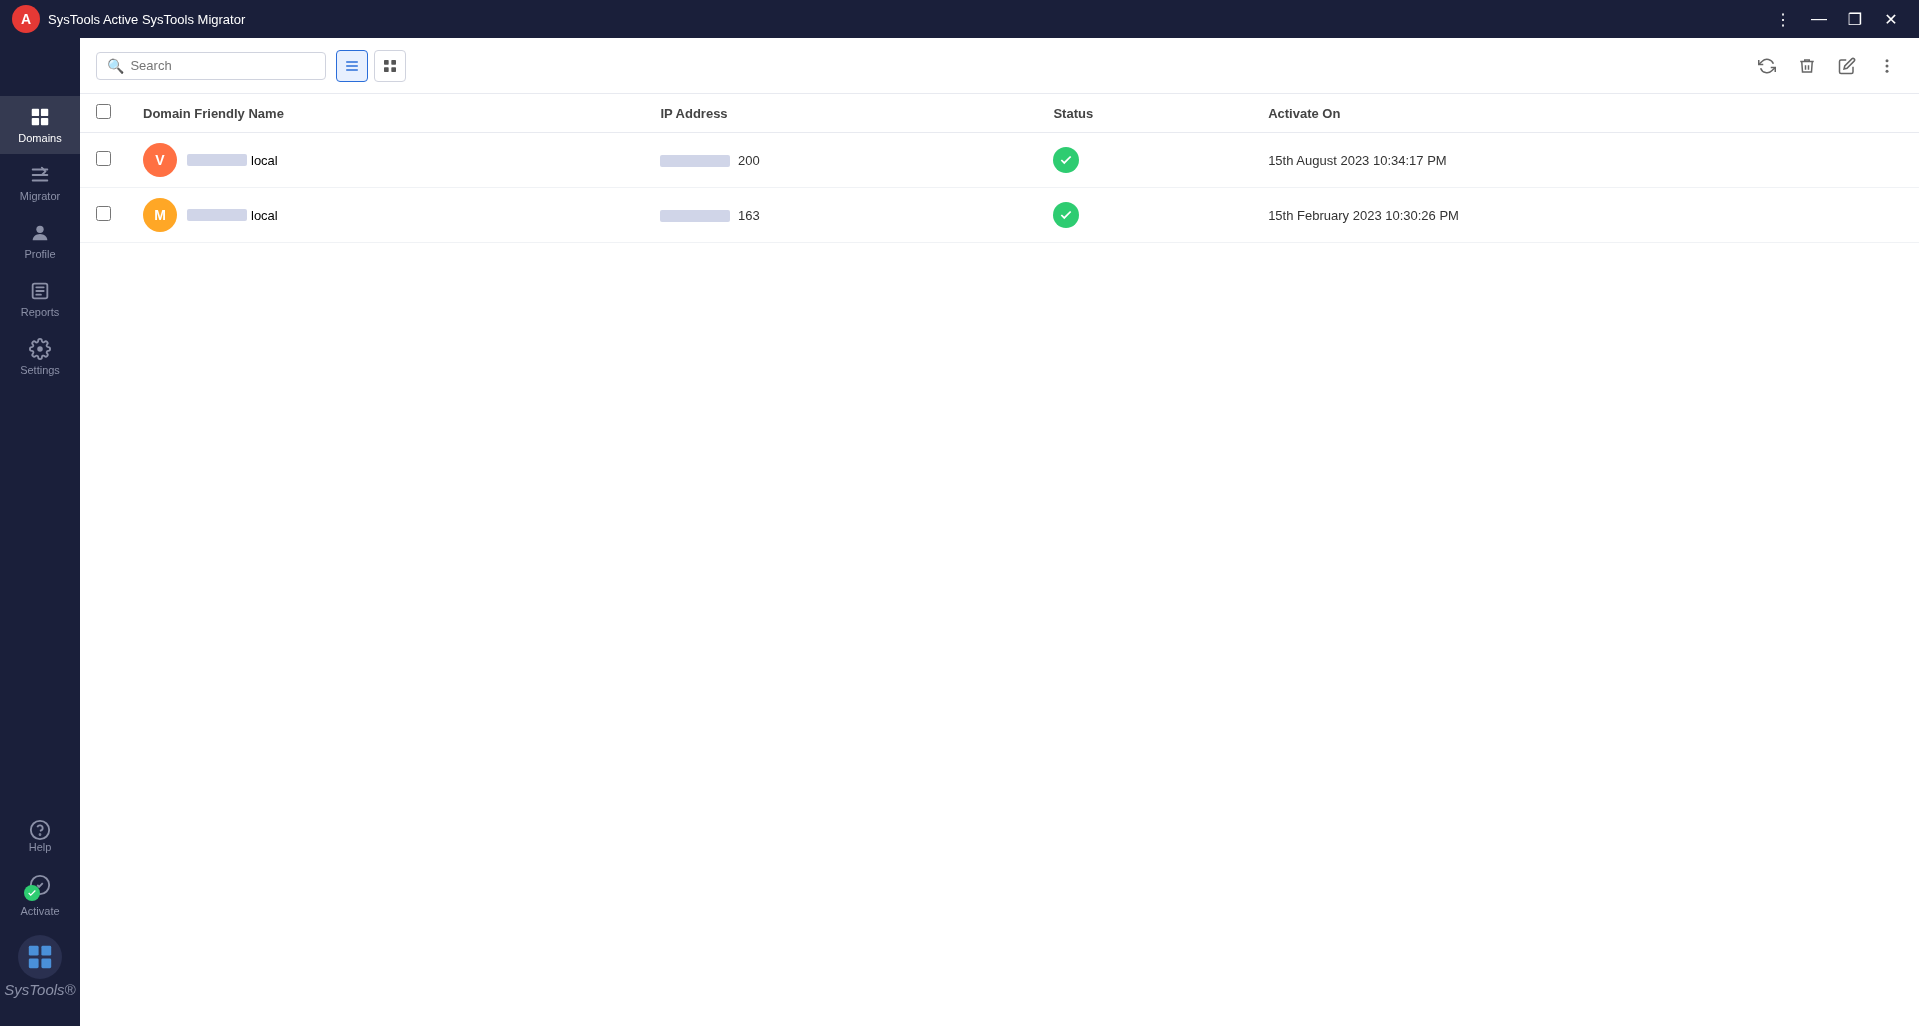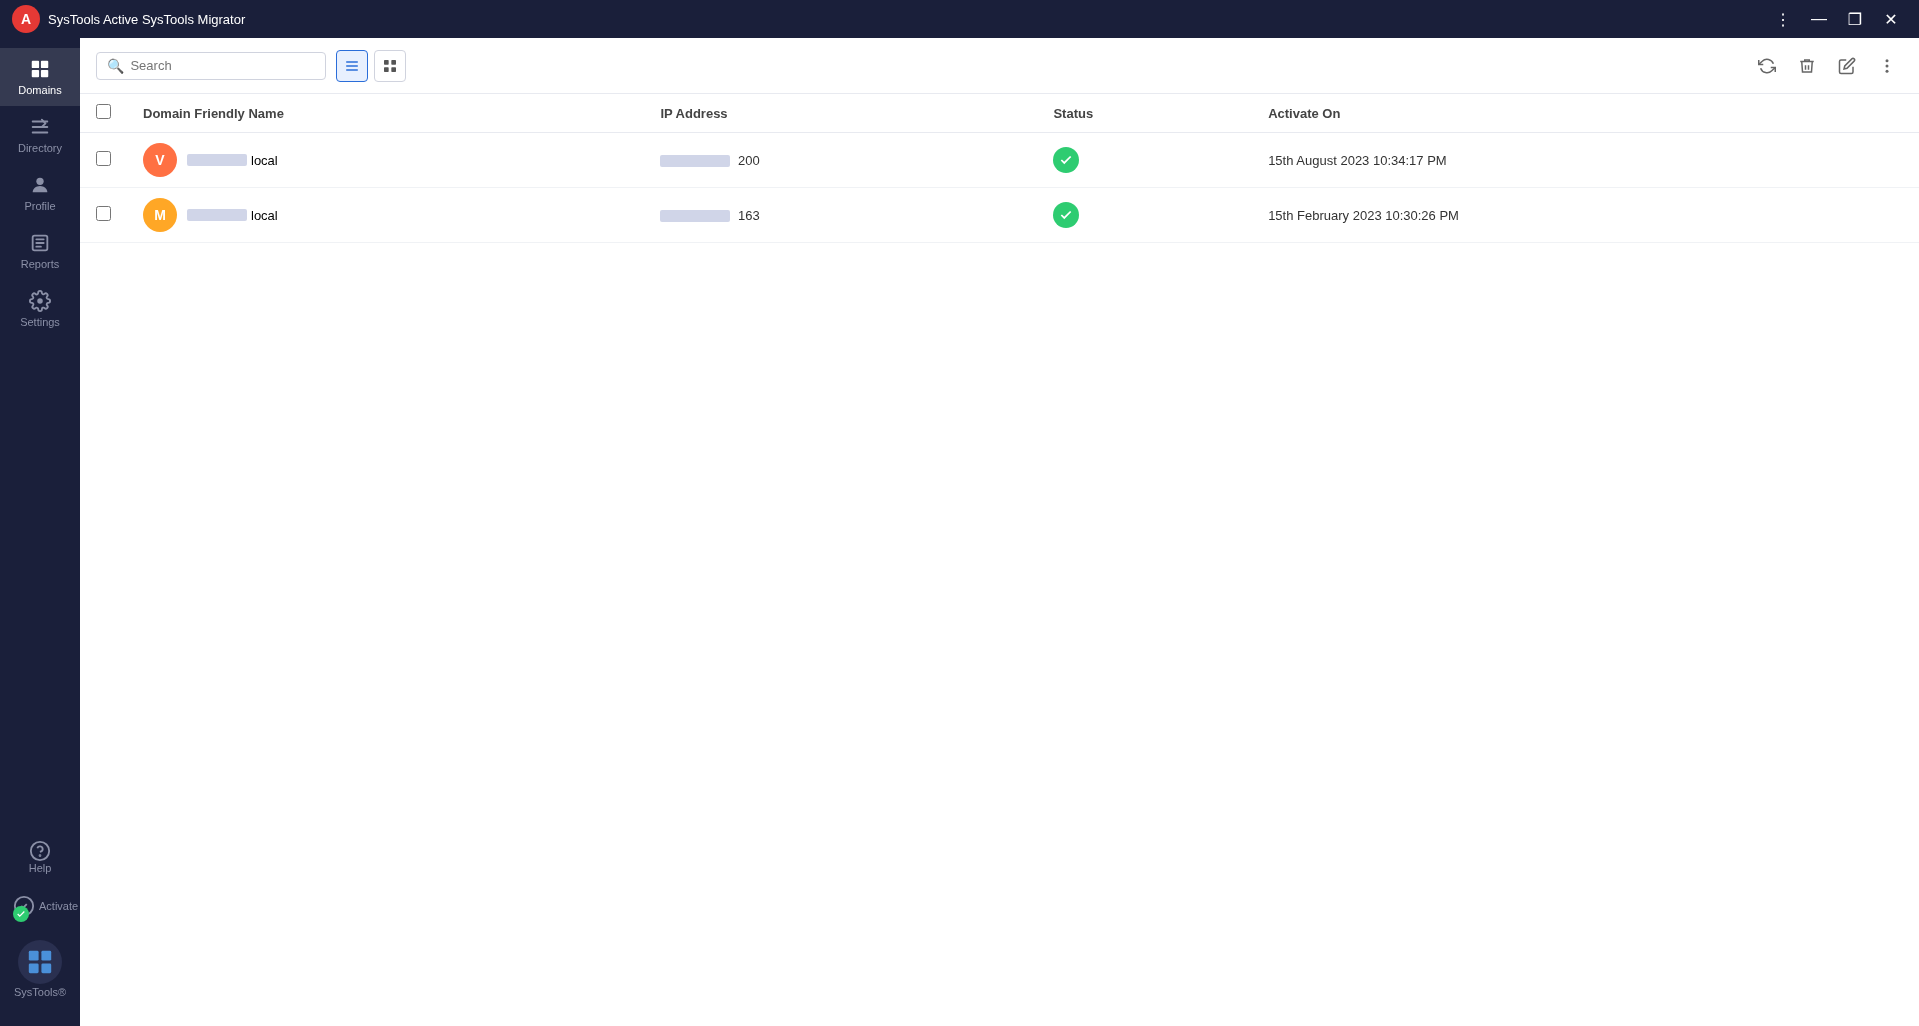--- a/index.html
+++ b/index.html
@@ -31,40 +31,40 @@
     .sidebar {
       width: 80px; background: #1a1f3a; display: flex; flex-direction: column;
       align-items: center; padding: 10px 0; flex-shrink: 0;
     }
     .sidebar-item {
       display: flex; flex-direction: column; align-items: center; justify-content: center;
       width: 100%; padding: 10px 0; cursor: pointer; color: #8b90a7;
       font-size: 11px; gap: 4px; border-radius: 0;
       transition: background 0.2s;
     }
-    .sidebar-item.active { color: #fff; background: rgba(255,255,255,0.12); }
+    .sidebar-item.active { color: #fff; background: rgba(255,255,255,0.12); margin-top: 48px; }
     .sidebar-item svg { width: 22px; height: 22px; }
     .sidebar-spacer { flex: 1; }
     .sidebar-bottom { width: 100%; display: flex; flex-direction: column; align-items: center; padding-bottom: 8px; }
     .sidebar-help { color: #8b90a7; font-size: 11px; display: flex; flex-direction: column; align-items: center; gap: 0; cursor: pointer; padding: 8px 0; width: 100%; }
-    .sidebar-activate { display: flex; flex-direction: row; align-items: center; gap: 4px; cursor: pointer; padding: 8px 13px; color: #8b90a7; font-size: 11px; width: 100%; }
+    .sidebar-activate { display: flex; flex-direction: column; align-items: center; gap: 4px; cursor: pointer; padding: 8px 13px; color: #8b90a7; font-size: 11px; width: 100%; }
     .activate-icons { position: relative; display: flex; align-items: center; justify-content: center; width: 32px; height: 32px; }
     .activate-green-check {
       position: absolute; bottom: 0; left: 0;
       width: 16px; height: 16px; border-radius: 50%; background: #2ecc71;
       display: flex; align-items: center; justify-content: center;
     }
     .logo-area {
       padding: 10px 0; display: flex; flex-direction: column; align-items: center;
     }
     .logo-circle {
       width: 44px; height: 44px; border-radius: 50%; background: #2a3050;
       display: flex; align-items: center; justify-content: center;
     }
-    .logo-text { color: #8b90a7; font-size: 11px; margin-top: 2px; text-align: center; }
+    .logo-text { color: #8b90a7; font-size: 15px; margin-top: 2px; text-align: center; font-style: italic; }
 
     
     .main-content { flex: 1; display: flex; flex-direction: column; background: #fff; }
 
     
     .toolbar {
       display: flex; align-items: center; padding: 10px 16px; border-bottom: 1px solid #e8eaf0;
       justify-content: space-between; height: 56px;
     }
     .toolbar-left { display: flex; align-items: center; gap: 10px; }
@@ -144,21 +144,21 @@
         <rect x="13" y="13" width="8" height="8" rx="1"></rect>
       </svg>
       <span>Domains</span>
     </div>
 
     <div class="sidebar-item">
       <svg viewBox="0 0 24 24" fill="currentColor">
         <path d="M4 6h16M4 12h16M4 18h16" stroke="currentColor" stroke-width="2" fill="none" stroke-linecap="round"></path>
         <path d="M14 4l4 4-4 4" stroke="currentColor" stroke-width="2" fill="none" stroke-linecap="round" stroke-linejoin="round"></path>
       </svg>
-      <span>Directory</span>
+      <span>Migrator</span>
     </div>
 
     <div class="sidebar-item">
       <svg viewBox="0 0 24 24" fill="currentColor">
         <circle cx="12" cy="8" r="4"></circle>
         <path d="M4 20c0-4 3.6-7 8-7s8 3 8 7" fill="currentColor"></path>
       </svg>
       <span>Profile</span>
     </div>
 

